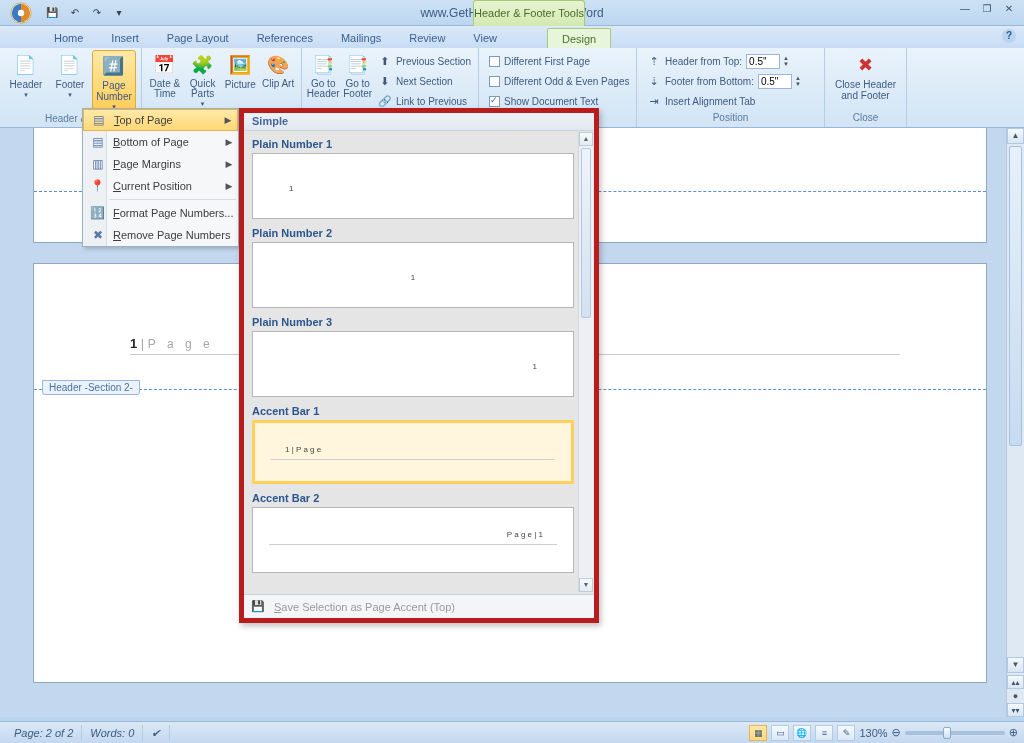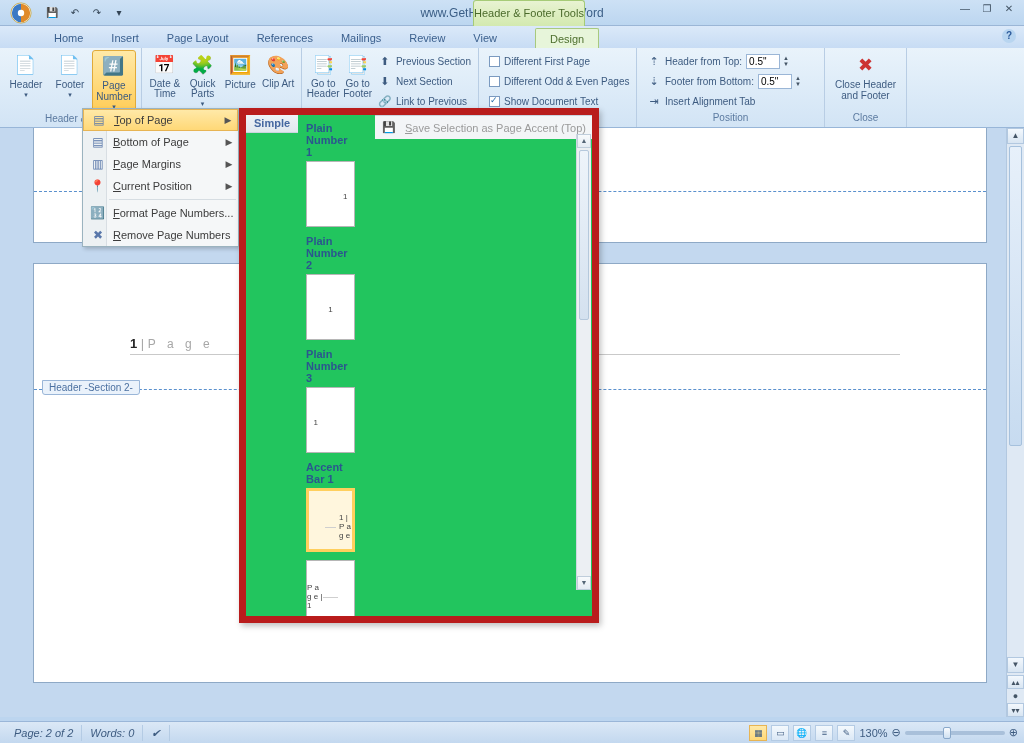--- a/index.html
+++ b/index.html
@@ -66,21 +66,21 @@
 .pn-menu { position: absolute; left: 82px; top: 108px; width: 157px; background: #f5f7f8; border: 1px solid #9bb3bf; box-shadow: 2px 2px 4px rgba(0,0,0,.2); font-size: 11px; color: #3c3c3c; z-index: 20; }
 .pn-menu .item { display: flex; align-items: center; height: 22px; padding: 0 4px 0 4px; position: relative; }
 .pn-menu .item .mi-icon { width: 22px; height: 22px; display: flex; align-items: center; justify-content: center; font-size: 12px; color: #5977aa; }
 .pn-menu .item .lbl { flex: 1; padding-left: 4px; }
 .pn-menu .item .arrow { width: 10px; text-align: center; font-size: 9px; color: #555; }
 .pn-menu .item.hot { background: linear-gradient(#ffe9a8, #ffd877); border: 1px solid #e7b454; margin: 0; height: 22px; }
 .pn-menu .sep { height: 0; border-top: 1px solid #d6dde2; margin: 2px 2px 2px 26px; }
 .pn-menu .gutter { position: absolute; left: 0; top: 0; bottom: 0; width: 24px; background: #edf1f3; border-right: 1px solid #d8dee3; z-index: -1; }
 
 
-.gallery { position: absolute; left: 239px; top: 108px; width: 360px; height: 515px; background: #22c55e; border: 7px solid #b91c1c; box-shadow: 2px 3px 6px rgba(0,0,0,.25); z-index: 25; display: flex; flex-direction: row; }
+.gallery { position: absolute; left: 239px; top: 108px; width: 360px; height: 515px; background: #e5e5e5; border: 5px solid #b91c1c; box-shadow: 2px 3px 6px rgba(0,0,0,.25); z-index: 25; display: flex; flex-direction: column; }
 .gallery .cat { height: 18px; background: linear-gradient(#eef2f6, #e1e8ef); font-size: 11px; font-weight: bold; color: #4567a0; padding: 2px 8px; border-bottom: 1px solid #cad4de; }
 .gallery .scroll-area { flex: 1; overflow: hidden; position: relative; padding: 3px 18px 3px 6px; }
 .gallery .gname { font-size: 11px; color: #2b568e; font-weight: bold; margin: 4px 2px 3px; }
 .gallery .preview { border: 1px solid #b6b6b6; background: #fff; height: 66px; margin: 0 2px 8px; position: relative; }
 .gallery .preview.sel { border: 3px solid #ffcf5d; background: #fff6dd; height: 64px; }
 .gallery .preview .pv-hr { position: absolute; left: 16px; right: 16px; top: 36px; border-top: 1px solid #cfcfcf; }
 .gallery .preview .pv-num { position: absolute; font-size: 8px; color: #444; }
 .gallery .gscroll { position: absolute; right: 1px; top: 19px; width: 15px; bottom: 26px; background: #eceff3; border-left: 1px solid #cfd8e1; }
 .gallery .gscroll .btn { height: 14px; background: linear-gradient(#f8fafc, #e4ebf3); border: 1px solid #bfcddb; font-size: 7px; text-align: center; line-height: 12px; color: #567; }
 .gallery .gscroll .thumb { position: absolute; left: 2px; right: 2px; top: 16px; height: 170px; background: linear-gradient(#eef4fa, #d4e1ef); border: 1px solid #b5c8dc; border-radius: 2px; }
@@ -125,21 +125,21 @@
 </div>
 
 <div class="tabs">
   <div class="tab">Home</div>
   <div class="tab">Insert</div>
   <div class="tab">Page Layout</div>
   <div class="tab">References</div>
   <div class="tab">Mailings</div>
   <div class="tab">Review</div>
   <div class="tab">View</div>
-  <div class="tab active" style="margin-left:24px;">Design</div>
+  <div class="tab active" style="margin-left:36px;">Design</div>
   <div class="help">?</div>
 </div>
 
 <div class="ribbon">
 
   <div class="group" style="width:142px;">
     <div class="group-body">
       <div class="bigbtn">
           <div class="icon">📄</div>
           <span>Header</span>
@@ -347,20 +347,21 @@
       </div>
     <div class="gname">Plain Number 3</div>
     <div class="preview">
         <div class="pv-num" style="right:36px; top:30px;">1</div>
       </div>
     <div class="gname">Accent Bar 1</div>
     <div class="preview sel">
         <div class="pv-num" style="left:30px; top:22px; font-size:8px;">1 | P a g e</div>
         <div class="pv-hr"></div>
       </div>
+    <div class="gname">Accent Bar 2</div>
     <div class="preview">
         <div class="pv-num" style="right:30px; top:22px; font-size:8px;">P a g e | 1</div>
         <div class="pv-hr"></div>
       </div>
   </div>
   <div class="gscroll">
     <div class="btn">▲</div>
     <div class="thumb"></div>
     <div class="btn" style="position:absolute;bottom:0;left:0;right:0;">▼</div>
   </div>

